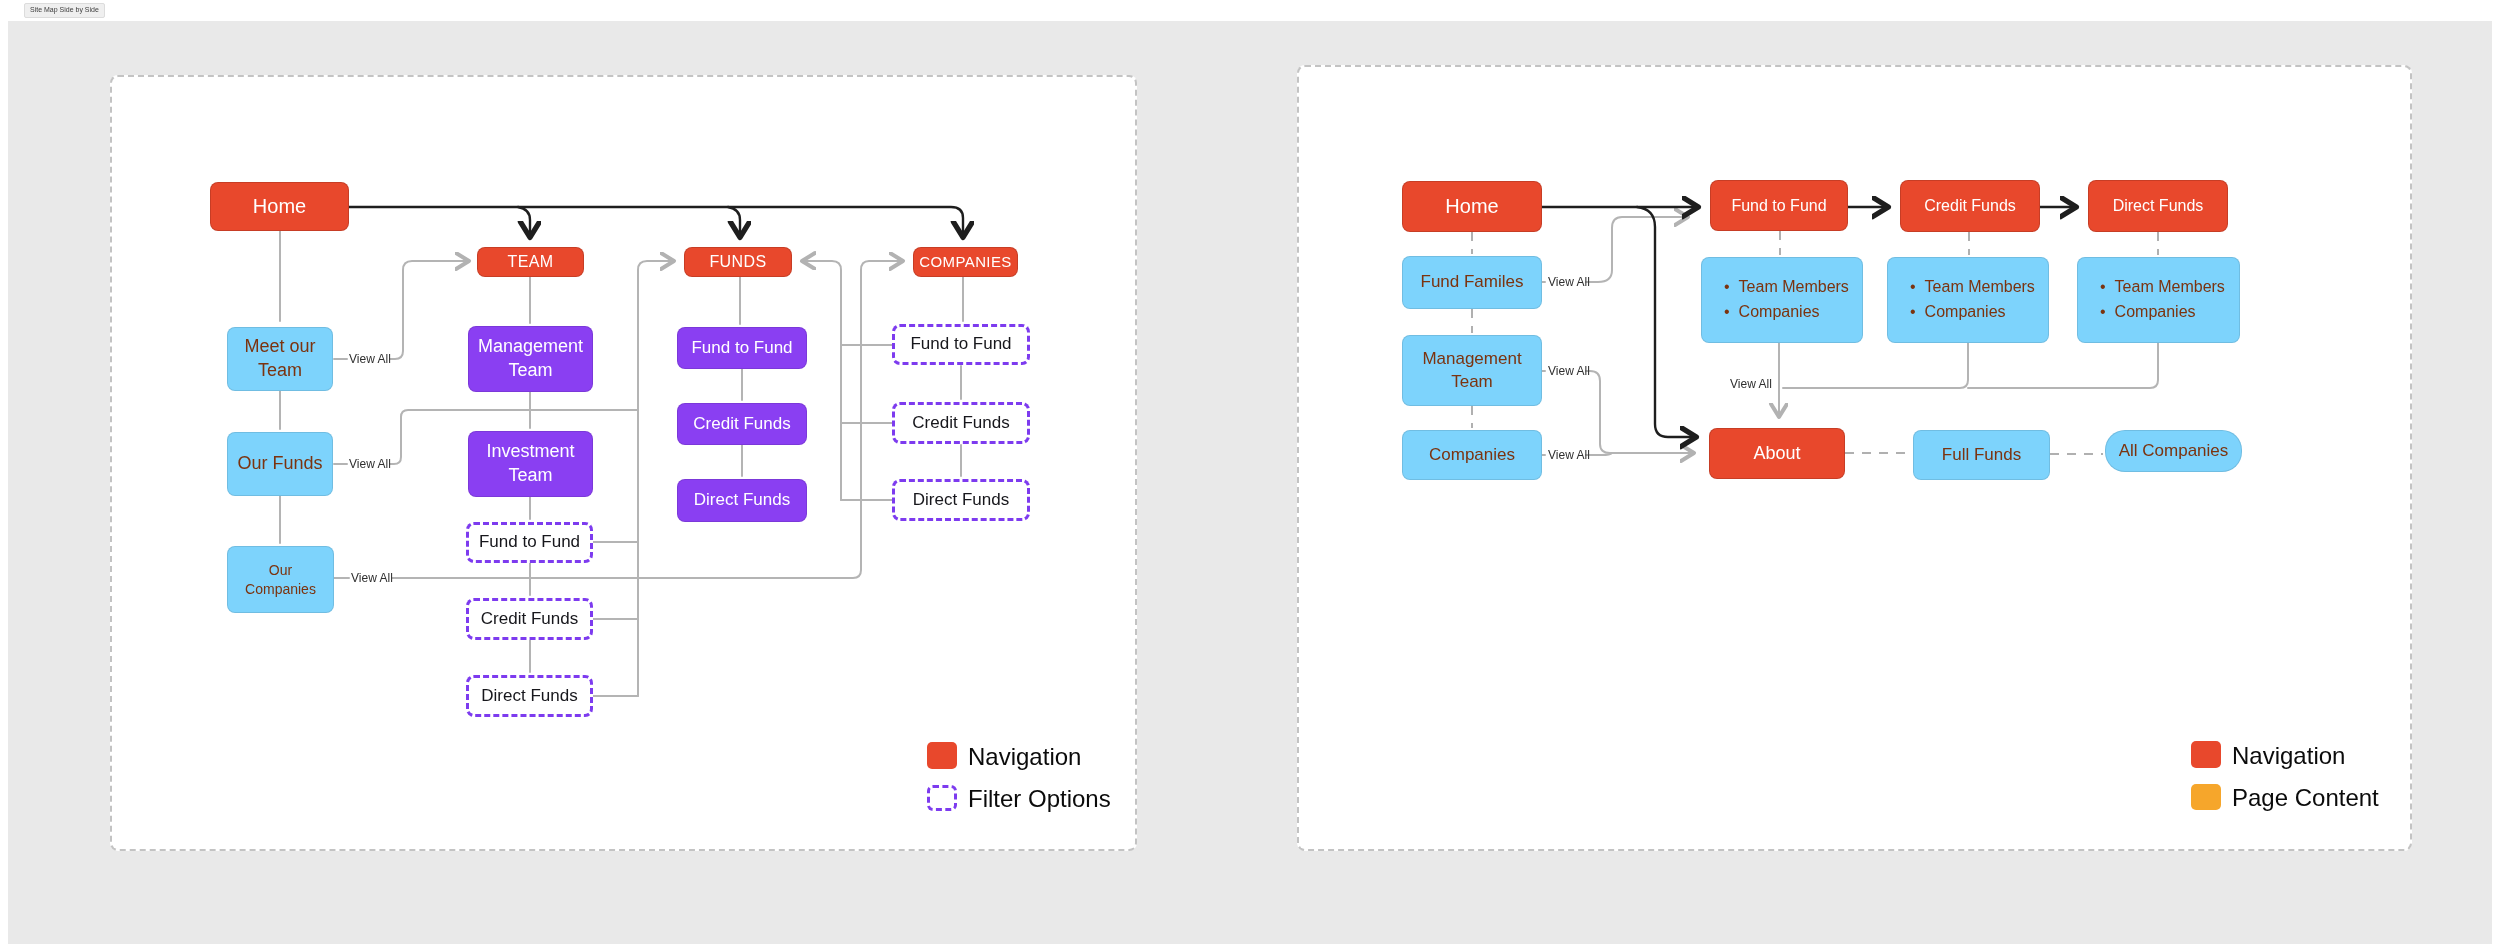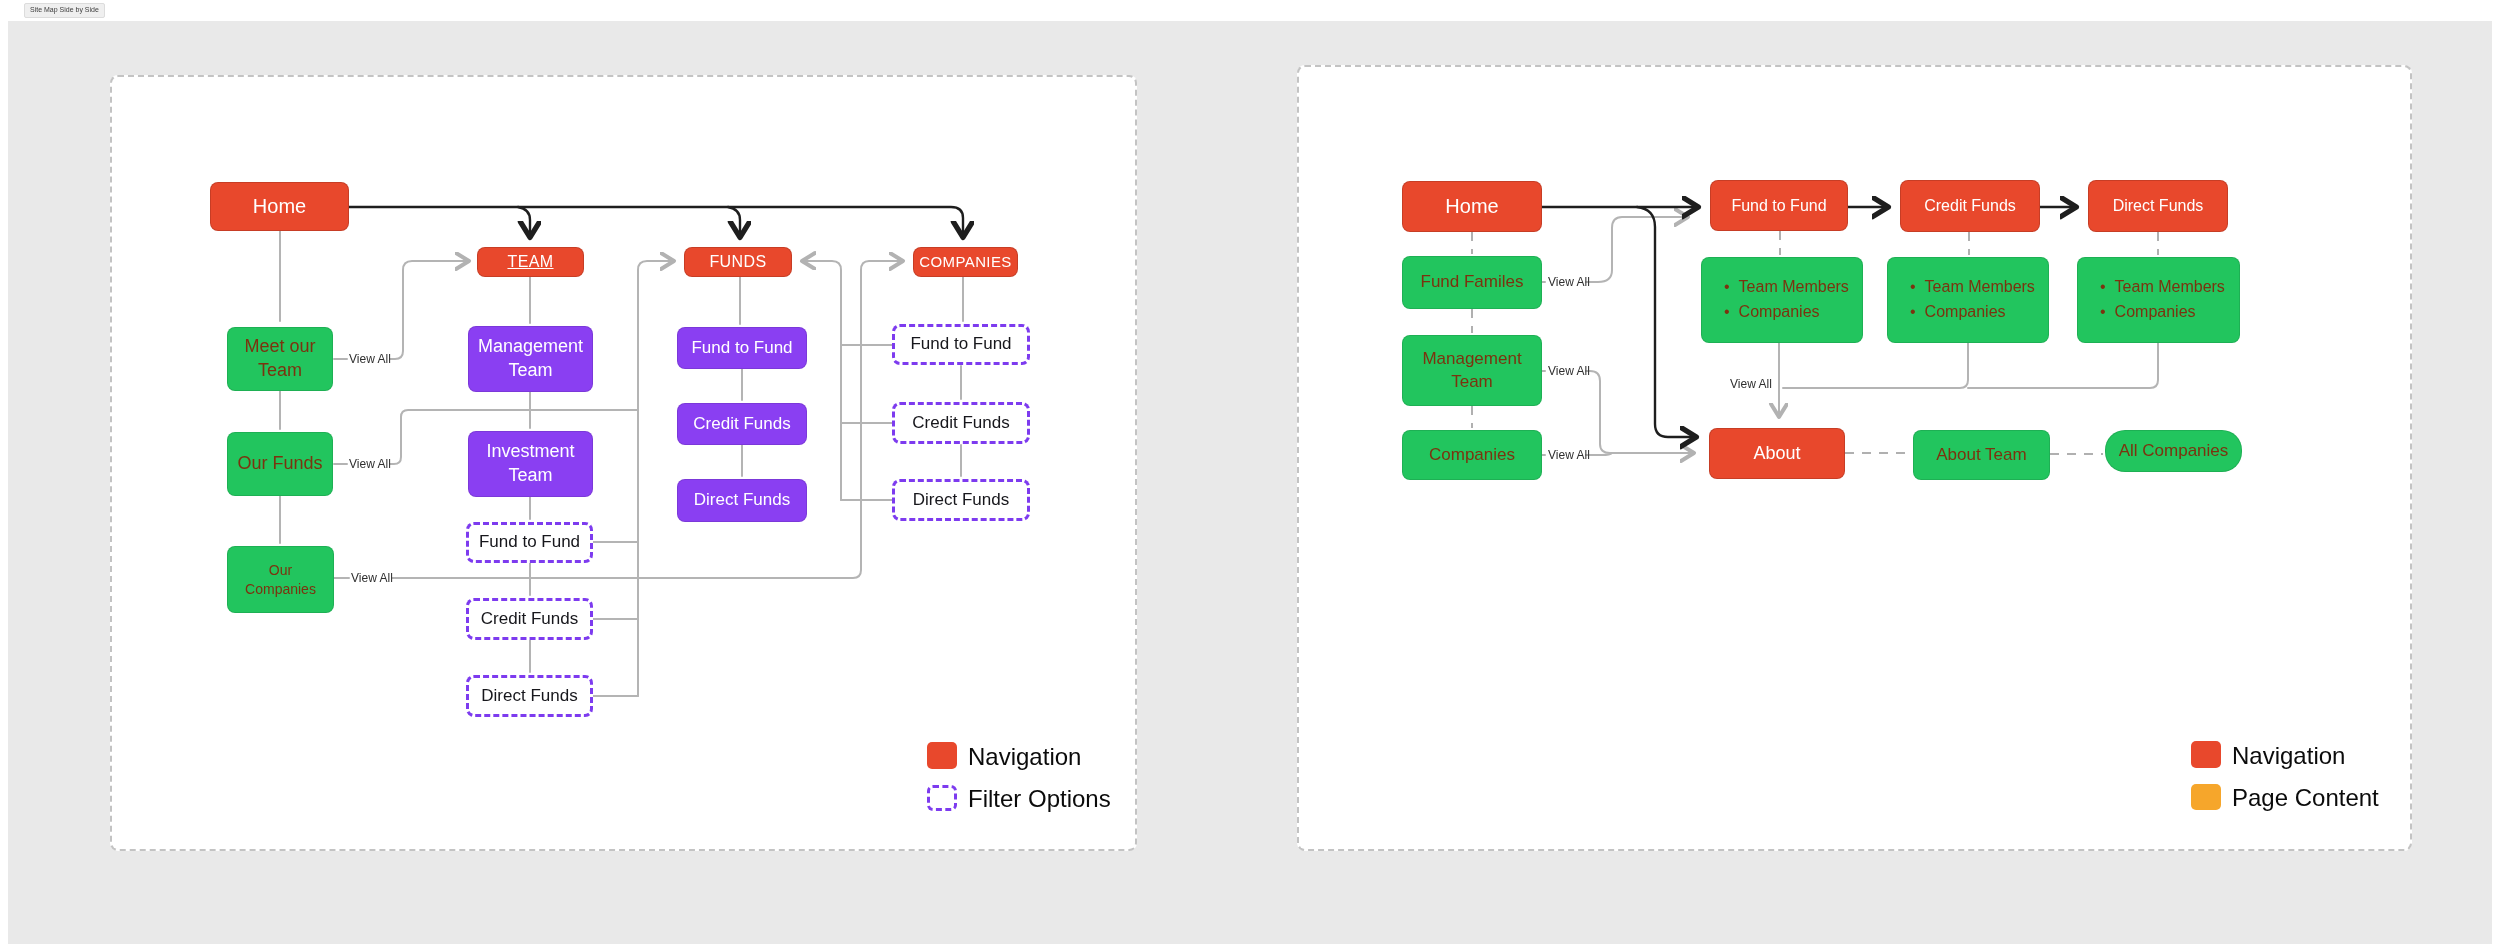--- a/index.html
+++ b/index.html
@@ -9,21 +9,21 @@
   #topbar{position:absolute;left:0;top:0;width:100%;height:21px;background:#ffffff;}
   #page-tab{position:absolute;left:24px;top:3px;height:13px;padding:0 5px;background:#efefef;
             border:1px solid #dcdcdc;border-radius:2px;font-size:7px;line-height:12px;color:#3c3c3c;white-space:nowrap;}
   .panel{position:absolute;background:#ffffff;border:2px dashed #c3c3c3;border-radius:8px;box-sizing:border-box;}
   #panel-left{left:110px;top:75px;width:1027px;height:776px;}
   #panel-right{left:1297px;top:65px;width:1115px;height:786px;}
   svg.wires{position:absolute;left:0;top:0;z-index:2;}
   .node{position:absolute;z-index:3;display:flex;align-items:center;justify-content:center;
         text-align:center;border-radius:8px;box-sizing:border-box;line-height:1.32;}
   .red{background:#e8482c;color:#ffffff;border:1px solid rgba(0,0,0,.14);}
-  .orange{background:#22c55e;color:#7b330f;border:1px solid rgba(0,0,0,.10);}
+  .orange{background:#7dd3fc;color:#7b330f;border:1px solid rgba(0,0,0,.10);}
   .purple{background:#8a3ff2;color:#ffffff;border:1px solid rgba(0,0,0,.10);}
   .dashedbox{background:#ffffff;border:3px dashed #7d3bef;color:#17171c;}
   .hdr{font-weight:500;letter-spacing:.4px;}
   .va{position:absolute;z-index:4;font-size:12px;color:#2f2f2f;white-space:nowrap;}
   .tm{flex-direction:column;align-items:flex-start;justify-content:center;padding-left:22px;text-align:right;}
   .tm .row{display:flex;align-items:baseline;font-size:16px;line-height:1.55;color:#7b330f;}
   .tm .row::before{content:"\2022";margin-right:9px;font-size:16px;}
   .legend-swatch{position:absolute;z-index:3;border-radius:5px;box-sizing:border-box;}
   .legend-label{position:absolute;z-index:3;font-size:24px;color:#0b0b0b;white-space:nowrap;}
 </style>
@@ -111,21 +111,21 @@
 
     <g stroke="#1e1e1e" stroke-width="2.4" fill="none" stroke-linecap="round">
       <path d="M1542,207 H1696" marker-end="url(#ab)"></path>
       <path d="M1848,207 H1886" marker-end="url(#ab)"></path>
       <path d="M2040,207 H2074" marker-end="url(#ab)"></path>
       <path d="M1637,207 Q1655,209 1655,227 V424 Q1655,437 1668,437 H1694" marker-end="url(#ab)"></path>
     </g>
   </svg>
 
   <div class="node red" style="left:210px;top:182px;width:139px;height:49px;font-size:20px;">Home</div>
-  <div class="node red hdr" style="left:477px;top:247px;width:107px;height:30px;font-size:16px;text-decoration:underline;">TEAM</div>
+  <div class="node red hdr" style="left:477px;top:247px;width:107px;height:30px;font-size:16px;">TEAM</div>
   <div class="node red hdr" style="left:684px;top:247px;width:108px;height:30px;font-size:16px;">FUNDS</div>
   <div class="node red hdr" style="left:913px;top:247px;width:105px;height:30px;font-size:15px;">COMPANIES</div>
 
   <div class="node orange" style="left:227px;top:327px;width:106px;height:64px;font-size:18px;padding:0 12px;">Meet our Team</div>
   <div class="node orange" style="left:227px;top:432px;width:106px;height:64px;font-size:18px;">Our Funds</div>
   <div class="node orange" style="left:227px;top:546px;width:107px;height:67px;font-size:14px;padding:12px 8px;">Our Companies</div>
 
   <div class="node purple" style="left:468px;top:326px;width:125px;height:66px;font-size:18px;padding:0 8px;">Management Team</div>
   <div class="node purple" style="left:468px;top:431px;width:125px;height:66px;font-size:18px;padding:8px 10px;">Investment Team</div>
 
@@ -166,21 +166,21 @@
   <div class="node orange tm" style="left:1887px;top:257px;width:162px;height:86px;">
     <span class="row">Team Members</span>
     <span class="row">Companies</span>
   </div>
   <div class="node orange tm" style="left:2077px;top:257px;width:163px;height:86px;">
     <span class="row">Team Members</span>
     <span class="row">Companies</span>
   </div>
 
   <div class="node red" style="left:1709px;top:428px;width:136px;height:51px;font-size:18px;">About</div>
-  <div class="node orange" style="left:1913px;top:430px;width:137px;height:50px;font-size:17px;">About Team</div>
+  <div class="node orange" style="left:1913px;top:430px;width:137px;height:50px;font-size:17px;">Full Funds</div>
   <div class="node orange" style="left:2105px;top:430px;width:137px;height:42px;font-size:17px;border-radius:20px;">All Companies</div>
 
   <span class="va" style="left:1548px;top:275px;">View All</span>
   <span class="va" style="left:1548px;top:364px;">View All</span>
   <span class="va" style="left:1548px;top:448px;">View All</span>
   <span class="va" style="left:1730px;top:377px;">View All</span>
 
   <div class="legend-swatch" style="left:2191px;top:741px;width:30px;height:27px;background:#e8482c;"></div>
   <span class="legend-label" style="left:2232px;top:742px;">Navigation</span>
   <div class="legend-swatch" style="left:2191px;top:784px;width:30px;height:26px;background:#f6a62b;"></div>

